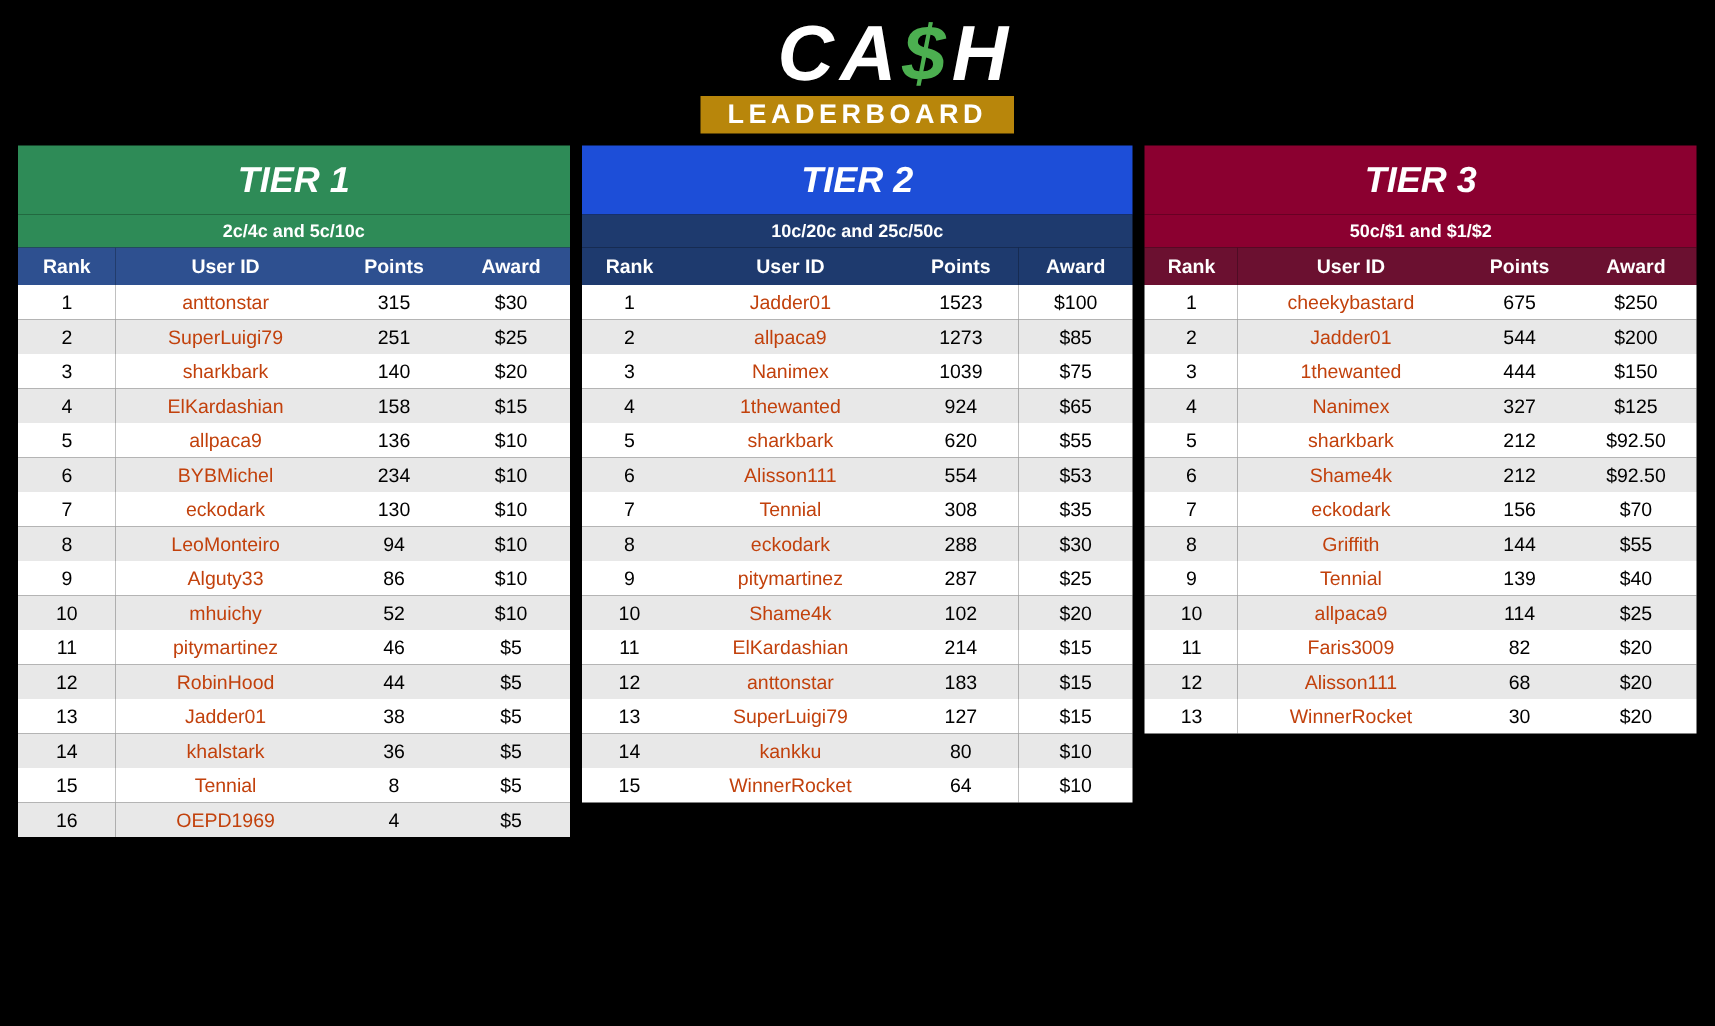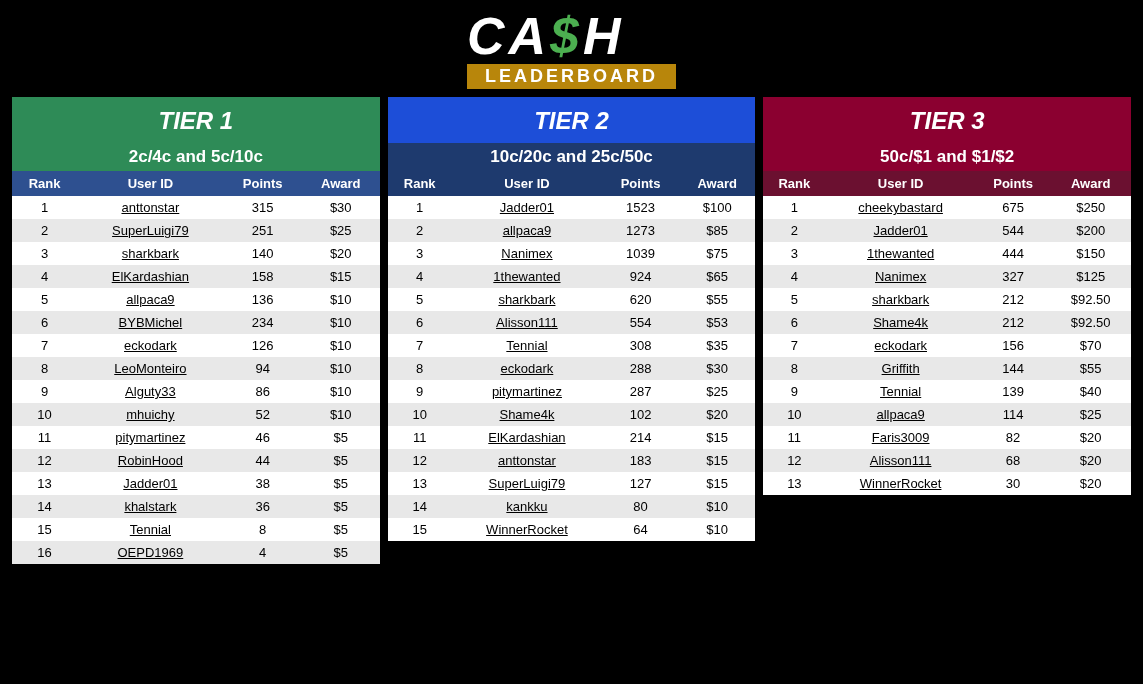--- a/index.html
+++ b/index.html
@@ -15,21 +15,21 @@
       display: flex;
       justify-content: center;
       align-items: center;
       padding: 10px 0 8px;
       position: relative;
     }
 
     .logo-container {
       display: flex;
       flex-direction: column;
-      align-items: flex-start;
+      align-items: flex-end;
     }
 
     .logo-cash {
       font-size: 52px;
       font-weight: 900;
       color: #fff;
       letter-spacing: 4px;
       font-style: italic;
       line-height: 1;
     }
@@ -55,21 +55,21 @@
       color: #fff;
       font-size: 14px;
       font-weight: bold;
     }
 
     .tables-container {
       display: flex;
       gap: 0;
       padding: 0 8px 8px 8px;
       background: #000;
-      justify-content: flex-start;
+      justify-content: flex-end;
     }
 
     .tier-section {
       flex: 1;
       margin: 0 4px;
     }
 
     table {
       width: 100%;
       border-collapse: collapse;
@@ -84,21 +84,21 @@
       padding: 10px 0 8px;
       font-style: italic;
     }
 
     .tier1-header { background: #2e8b57; }
     .tier2-header { background: #1d4ed8; }
     .tier3-header { background: #8b0030; }
 
     .tier-subtitle {
       text-align: center;
-      font-size: 17px;
+      font-size: 12px;
       font-weight: bold;
       color: #fff;
       padding: 4px 0;
     }
 
     .tier1-subtitle { background: #2e8b57; }
     .tier2-subtitle { background: #1e3a6e; }
     .tier3-subtitle { background: #8b0030; }
 
     .col-header {
@@ -118,23 +118,22 @@
     tr.row-odd { background: #e8e8e8; }
 
     td {
       text-align: center;
       padding: 4px 6px;
       font-size: 13px;
       border: none;
     }
 
     td.user-id {
-      color: #000000;
+      color: #c2410c;
       font-weight: normal;
-      text-decoration: underline;
     }
 
     td.rank { color: #000; font-weight: normal; }
     td.points { color: #000; }
     td.award { color: #000; }
   </style>
 </head>
 <body>
 
 <div class="header">
@@ -195,21 +194,21 @@
           </tr>
           <tr class="row-odd">
             <td class="rank">6</td>
             <td class="user-id">BYBMichel</td>
             <td class="points">234</td>
             <td class="award">$10</td>
           </tr>
           <tr class="row-even">
             <td class="rank">7</td>
             <td class="user-id">eckodark</td>
-            <td class="points">126</td>
+            <td class="points">130</td>
             <td class="award">$10</td>
           </tr>
           <tr class="row-odd">
             <td class="rank">8</td>
             <td class="user-id">LeoMonteiro</td>
             <td class="points">94</td>
             <td class="award">$10</td>
           </tr>
           <tr class="row-even">
             <td class="rank">9</td>

